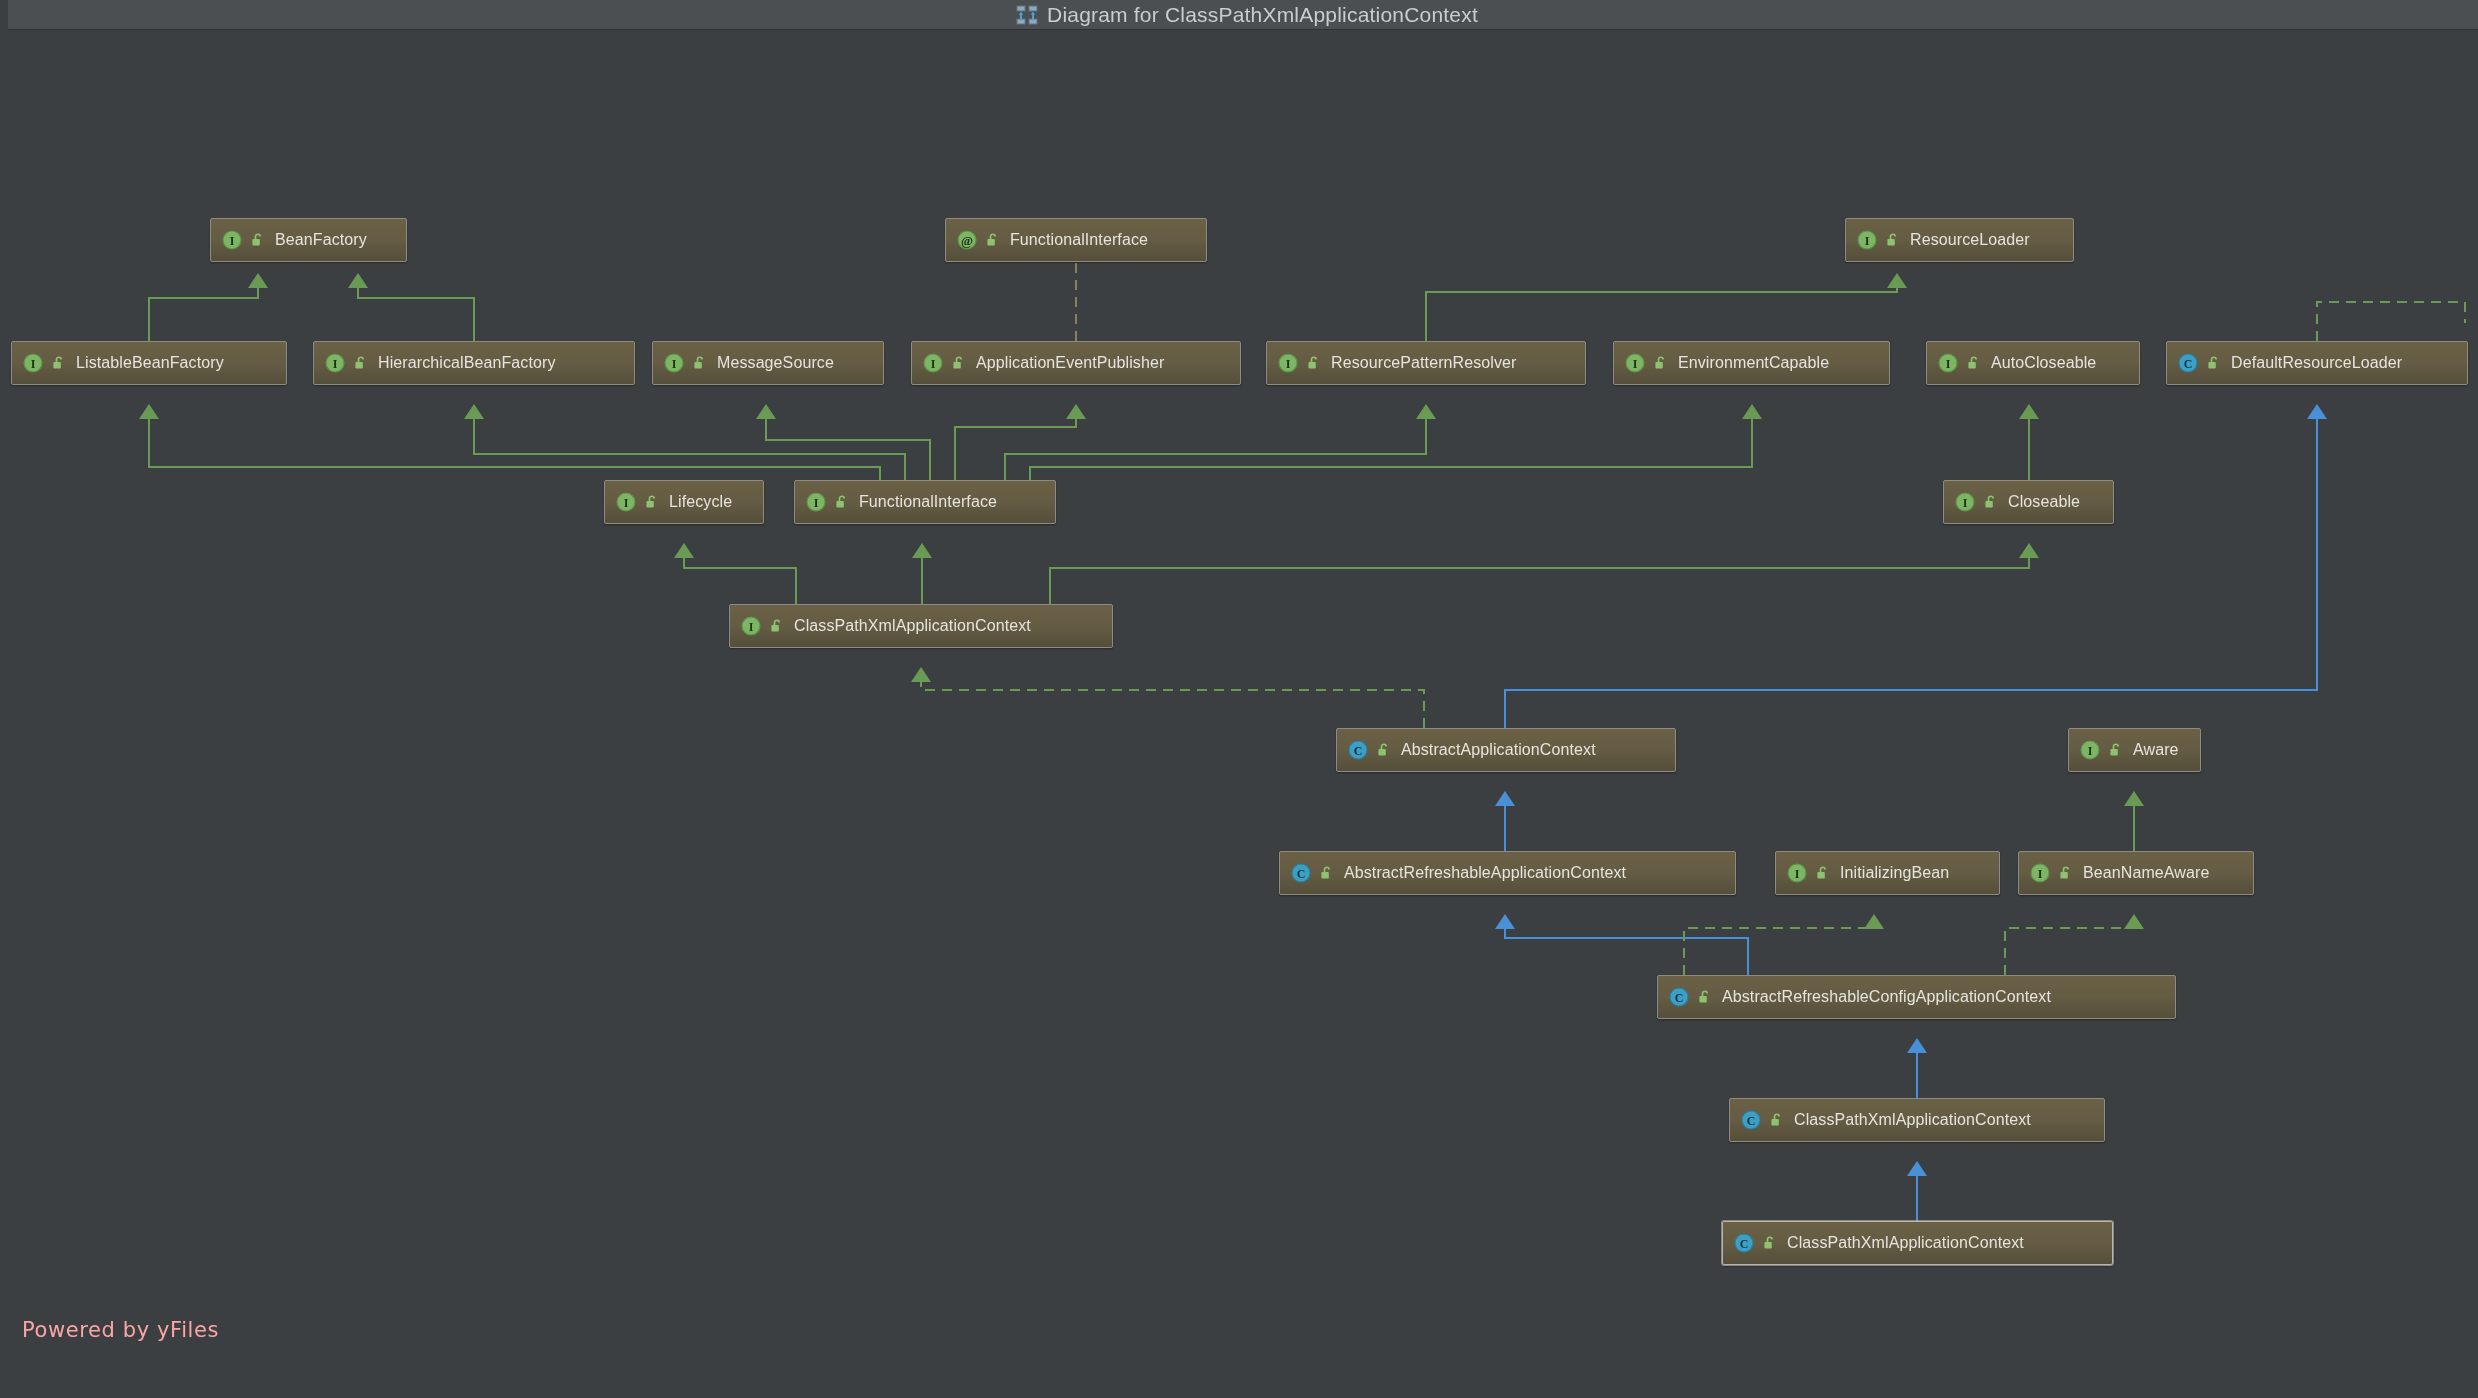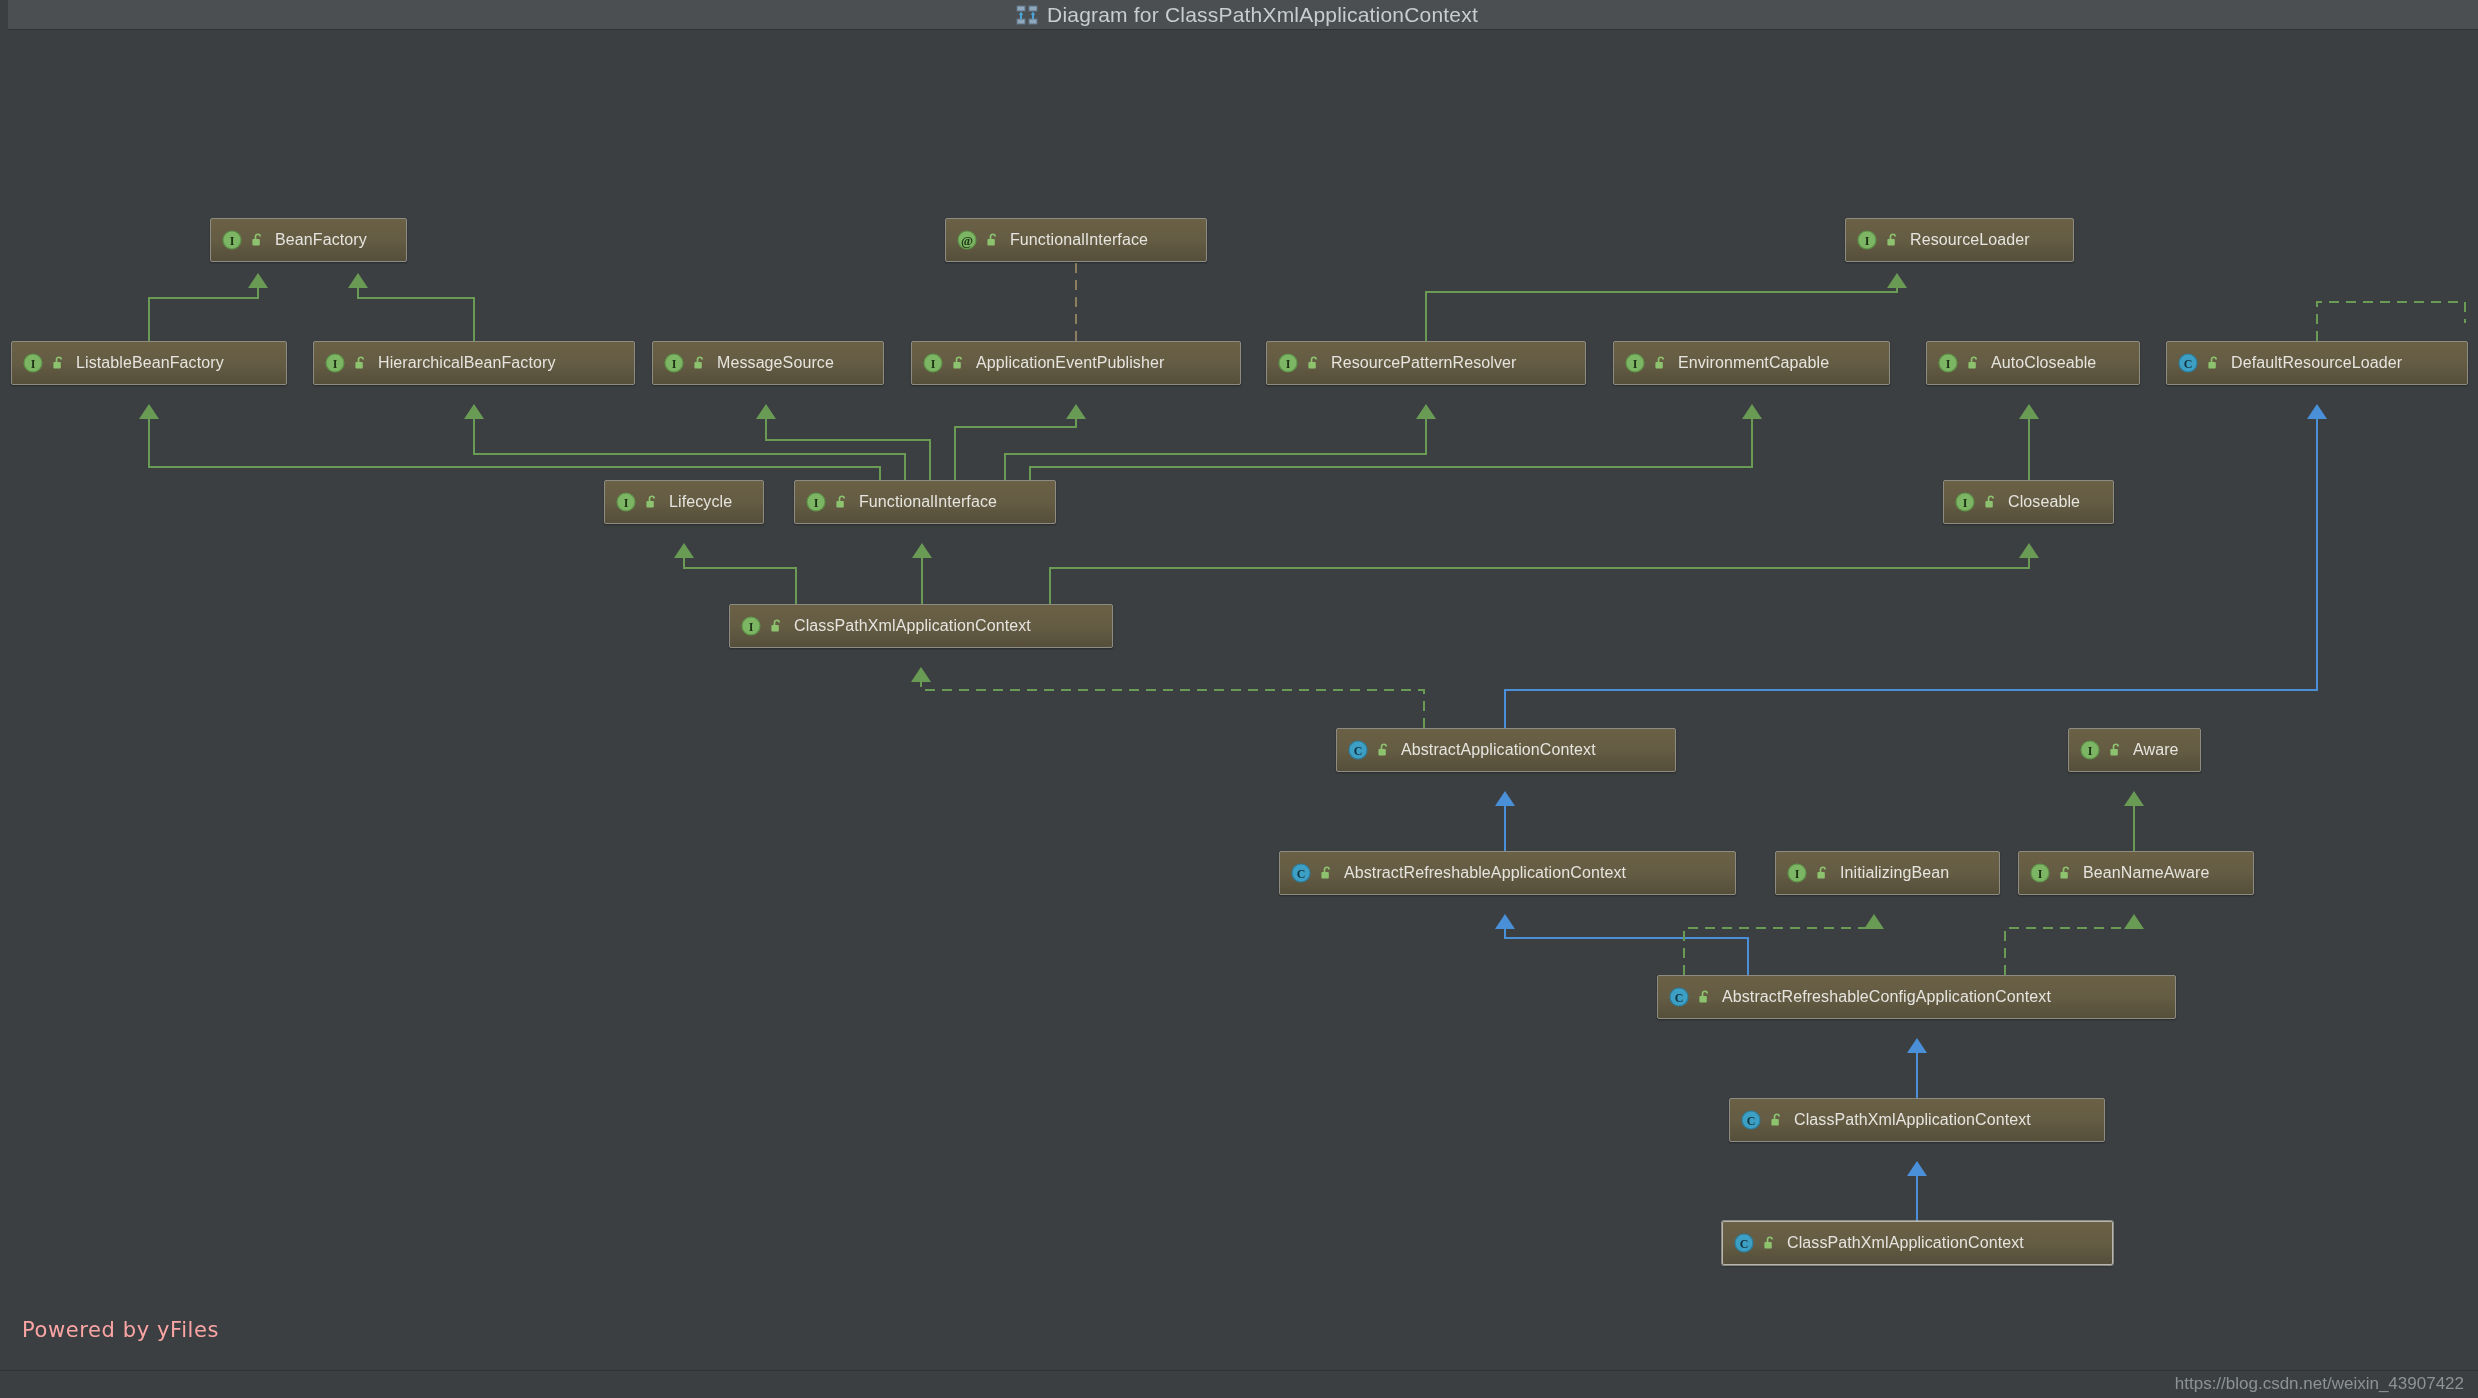--- a/index.html
+++ b/index.html
@@ -401,17 +401,14 @@
             <path d="M5.5 7 V4.6 A2.3 2.3 0 0 1 10.2 4.6" fill="none" stroke="#8dc26f" stroke-width="1.7"></path>
             <rect x="2.4" y="7" width="7.4" height="6.6" rx="1" fill="#8dc26f"></rect>
           </svg>
           <span class="node-label">ClassPathXmlApplicationContext</span>
         </div>
       </div>
 
     <div class="footer-brand">Powered by yFiles</div>
   </div>
 
-  <div class="statusbar">
-    <span class="watermark">https://blog.csdn.net/weixin_43907422</span>
-  </div>
 
 </div>
 
 </body></html>

